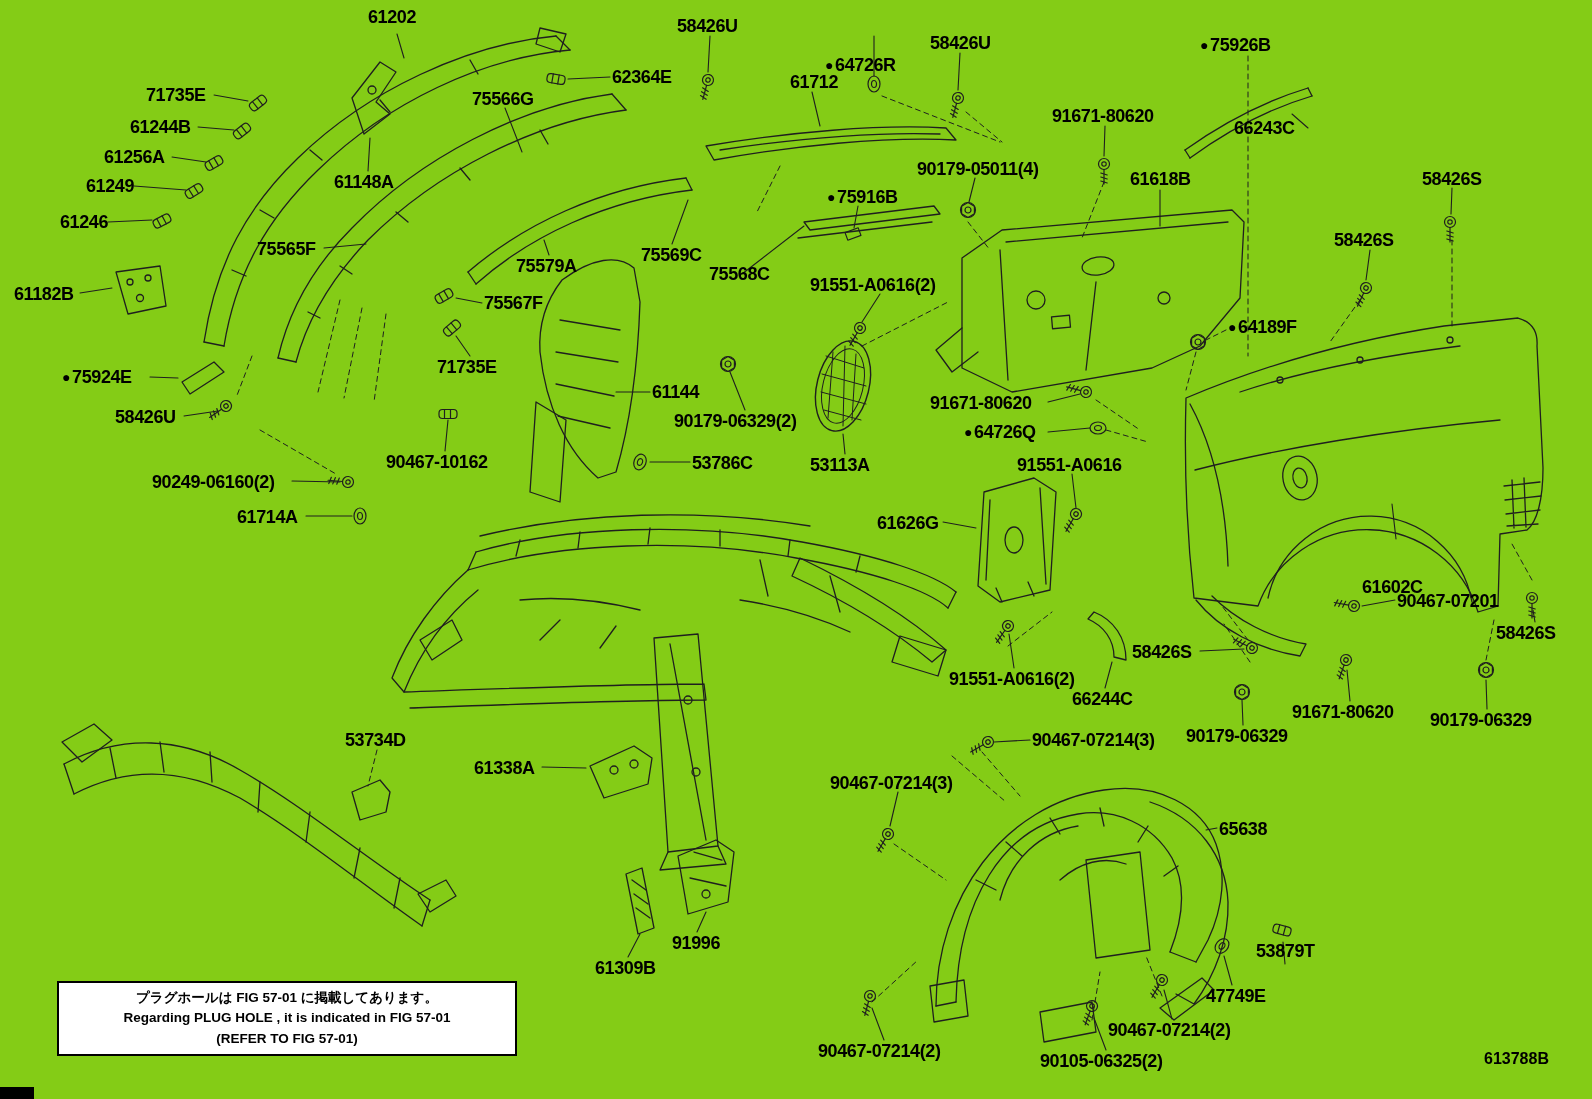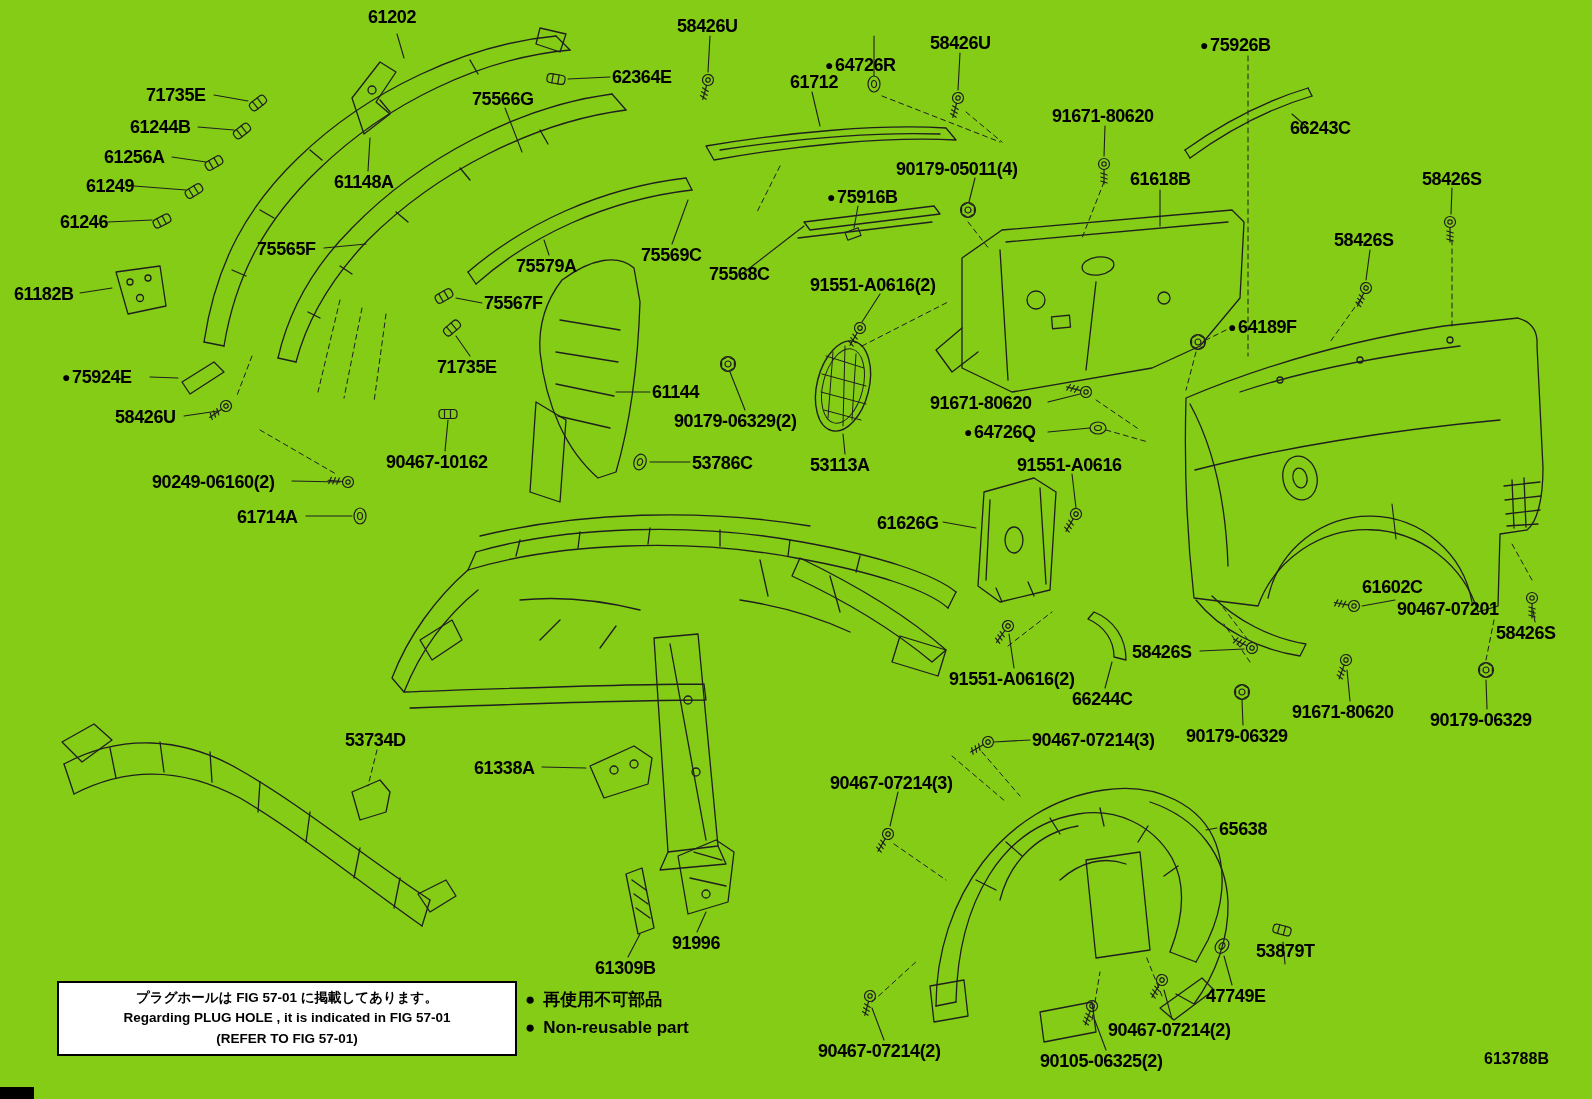--- a/index.html
+++ b/index.html
@@ -284,23 +284,23 @@
       <div class="part-label" style="left: 677px; top: 17px;"><span>58426U</span></div>
       <div class="part-label" style="left: 825px; top: 17px; margin-top: 39px;"><span class="nr-bullet">●</span><span>64726R</span></div>
       <div class="part-label" style="left: 930px; top: 34px;"><span>58426U</span></div>
       <div class="part-label" style="left: 1200px; top: 36px;"><span class="nr-bullet">●</span><span>75926B</span></div>
       <div class="part-label" style="left: 612px; top: 68px;"><span>62364E</span></div>
       <div class="part-label" style="left: 790px; top: 73px;"><span>61712</span></div>
       <div class="part-label" style="left: 146px; top: 86px;"><span>71735E</span></div>
       <div class="part-label" style="left: 472px; top: 90px;"><span>75566G</span></div>
       <div class="part-label" style="left: 130px; top: 118px;"><span>61244B</span></div>
       <div class="part-label" style="left: 1052px; top: 107px;"><span>91671-80620</span></div>
-      <div class="part-label" style="left: 1290px; top: 119px;"><span>66243C</span></div>
+      <div class="part-label" style="left: 1234px; top: 119px;"><span>66243C</span></div>
       <div class="part-label" style="left: 104px; top: 148px;"><span>61256A</span></div>
-      <div class="part-label" style="left: 896px; top: 160px;"><span>90179-05011(4)</span></div>
+      <div class="part-label" style="left: 917px; top: 160px;"><span>90179-05011(4)</span></div>
       <div class="part-label" style="left: 1130px; top: 170px;"><span>61618B</span></div>
       <div class="part-label" style="left: 1422px; top: 170px;"><span>58426S</span></div>
       <div class="part-label" style="left: 86px; top: 177px;"><span>61249</span></div>
       <div class="part-label" style="left: 334px; top: 173px;"><span>61148A</span></div>
       <div class="part-label" style="left: 827px; top: 188px;"><span class="nr-bullet">●</span><span>75916B</span></div>
       <div class="part-label" style="left: 1334px; top: 231px;"><span>58426S</span></div>
       <div class="part-label" style="left: 60px; top: 213px;"><span>61246</span></div>
       <div class="part-label" style="left: 257px; top: 240px;"><span>75565F</span></div>
       <div class="part-label" style="left: 641px; top: 246px;"><span>75569C</span></div>
       <div class="part-label" style="left: 709px; top: 265px;"><span>75568C</span></div>
@@ -317,21 +317,21 @@
       <div class="part-label" style="left: 674px; top: 412px;"><span>90179-06329(2)</span></div>
       <div class="part-label" style="left: 964px; top: 423px;"><span class="nr-bullet">●</span><span>64726Q</span></div>
       <div class="part-label" style="left: 1017px; top: 456px;"><span>91551-A0616</span></div>
       <div class="part-label" style="left: 386px; top: 453px;"><span>90467-10162</span></div>
       <div class="part-label" style="left: 692px; top: 454px;"><span>53786C</span></div>
       <div class="part-label" style="left: 810px; top: 456px;"><span>53113A</span></div>
       <div class="part-label" style="left: 152px; top: 473px;"><span>90249-06160(2)</span></div>
       <div class="part-label" style="left: 237px; top: 508px;"><span>61714A</span></div>
       <div class="part-label" style="left: 877px; top: 514px;"><span>61626G</span></div>
       <div class="part-label" style="left: 1362px; top: 541px; margin-top: 37px;"><span>61602C</span></div>
-      <div class="part-label" style="left: 1397px; top: 592px; margin-top: 8px;"><span>90467-07201</span></div>
+      <div class="part-label" style="left: 1397px; top: 592px;"><span>90467-07201</span></div>
       <div class="part-label" style="left: 1496px; top: 624px;"><span>58426S</span></div>
       <div class="part-label" style="left: 1132px; top: 643px;"><span>58426S</span></div>
       <div class="part-label" style="left: 949px; top: 670px;"><span>91551-A0616(2)</span></div>
       <div class="part-label" style="left: 1072px; top: 690px;"><span>66244C</span></div>
       <div class="part-label" style="left: 1292px; top: 703px;"><span>91671-80620</span></div>
       <div class="part-label" style="left: 1186px; top: 727px;"><span>90179-06329</span></div>
       <div class="part-label" style="left: 1430px; top: 711px;"><span>90179-06329</span></div>
       <div class="part-label" style="left: 345px; top: 731px;"><span>53734D</span></div>
       <div class="part-label" style="left: 1032px; top: 731px;"><span>90467-07214(3)</span></div>
       <div class="part-label" style="left: 474px; top: 759px;"><span>61338A</span></div>
@@ -345,26 +345,18 @@
       <div class="part-label" style="left: 818px; top: 1042px;"><span>90467-07214(2)</span></div>
       <div class="part-label" style="left: 1040px; top: 1052px;"><span>90105-06325(2)</span></div>
     </div>
 
   <div class="legend-box">
     <div>プラグホールは FIG 57-01 に掲載してあります。</div>
     <div>Regarding PLUG HOLE , it is indicated in FIG 57-01</div>
     <div>(REFER TO FIG 57-01)</div>
   </div>
 
-  <div class="nr-legend">
-    <div>
-      <span class="nr-dot">●</span><span>再使用不可部品</span>
-    </div>
-    <div>
-      <span class="nr-dot">●</span><span>Non-reusable part</span>
-    </div>
-  </div>
 
   <div class="doc-code">613788B</div>
 
   <div class="corner-mark"></div>
 
 </div>
 
 </body></html>

